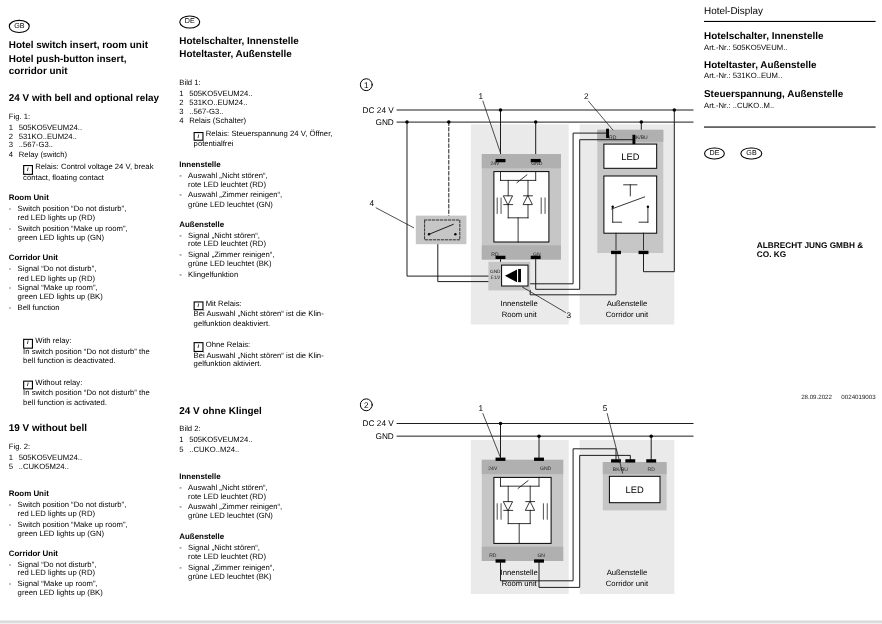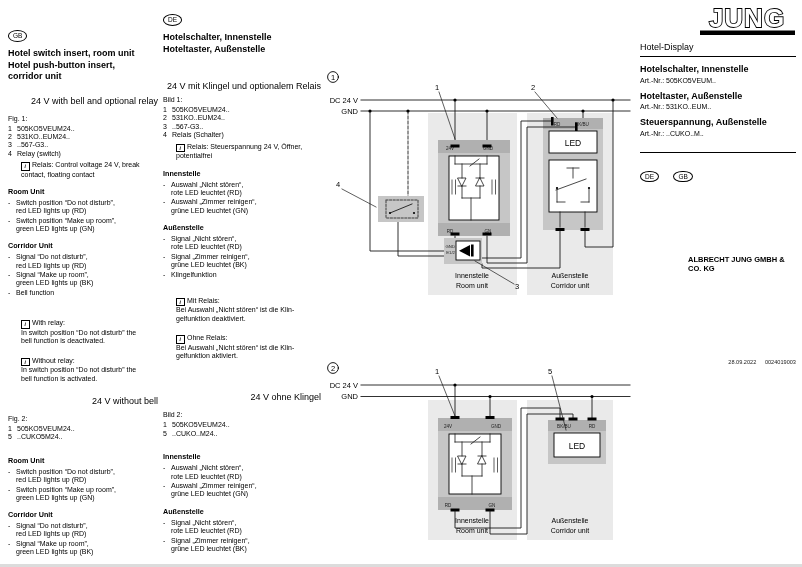--- a/index.html
+++ b/index.html
@@ -3,21 +3,21 @@
 <meta charset="utf-8">
 <style>
   html,body{margin:0;padding:0;background:#fff;}
   .page{position:relative;width:802px;height:567px;background:#ffffff;overflow:hidden;
         font-family:"Liberation Sans",sans-serif;color:#000;}
   .col{position:absolute;}
   .pre{white-space:pre-line;}
   .badge{display:inline-block;border:0.8px solid #000;border-radius:50%;
          padding:1px 4px 1.5px;font-size:6.5px;line-height:7px;}
   .doc-title{font-size:9px;font-weight:bold;line-height:11.5px;margin-top:6px;}
-  .sec{font-size:9px;font-weight:normal;line-height:11px;margin-top:13px;text-align:right;}
+  .sec{font-size:9px;font-weight:bold;line-height:11px;margin-top:13px;}
   .figl{font-size:7px;margin:8px 0 3px;}
   .nrow{display:flex;font-size:7px;line-height:8.4px;}
   .nrow .nn{width:9px;flex:none;}
   .nrow .nt{flex:1;}
   .sub{font-size:7.2px;font-weight:bold;margin:8px 0 3px;}
   .brow{display:flex;font-size:7px;line-height:8.2px;margin-bottom:1.5px;}
   .brow .dash{width:8px;flex:none;}
   .brow .dash::before{content:"-";}
   .brow .bt{flex:1;white-space:pre-line;}
   .note{margin:6px 0 0 13px;font-size:7px;line-height:8.4px;}
@@ -41,21 +41,21 @@
           font-size:5.6px;color:#222;}
   .footer span{margin-left:7px;}
   .bottom-bar{position:absolute;left:0;right:0;bottom:0;height:3px;background:#dcdcdc;}
   svg text{font-family:"Liberation Sans",sans-serif;}
 </style>
 </head>
 <body>
 
 <div class="page">
 
-  <div class="col" style="left:8px;top:24px;width:150px;">
+  <div class="col" style="left:8px;top:12px;width:150px;">
     <span class="badge">GB</span>
     <div class="doc-title pre">Hotel switch insert, room unit
 Hotel push-button insert,
 corridor unit</div>
 
     <div class="sec">24 V with bell and optional relay</div>
     <div class="figl">Fig. 1:</div>
     <div class="nrow">
         <span class="nn">1</span>
         <span class="nt">505KO5VEUM24..</span>
@@ -109,21 +109,21 @@
       <div><span class="ibox">i</span><span>With relay:</span></div>
       <div class="nb">In switch position “Do not disturb” the
 bell function is deactivated.</div>
     </div>
     <div class="note" style="margin-top:11px;">
       <div><span class="ibox">i</span><span>Without relay:</span></div>
       <div class="nb">In switch position “Do not disturb” the
 bell function is activated.</div>
     </div>
 
-    <div class="sec">24 V without bell</div>
+    <div class="sec">19 V without bell</div>
     <div class="figl">Fig. 2:</div>
     <div class="nrow">
         <span class="nn">1</span>
         <span class="nt">505KO5VEUM24..</span>
       </div>
     <div class="nrow">
         <span class="nn">5</span>
         <span class="nt">..CUKO5M24..</span>
       </div>
 
@@ -149,21 +149,20 @@
         <span class="bt">Signal “Make up room”,
 green LED lights up (BK)</span>
       </div>
   </div>
 
   <div class="col" style="left:163px;top:8px;width:158px;">
     <span class="badge">DE</span>
     <div class="doc-title pre">Hotelschalter, Innenstelle
 Hoteltaster, Außenstelle</div>
     <div style="height:13px;"></div>
-    <div class="sec">24 V mit Klingel und optionalem Relais</div>
     <div class="figl" style="margin-top:4px;">Bild 1:</div>
     <div class="nrow">
         <span class="nn">1</span>
         <span class="nt">505KO5VEUM24..</span>
       </div>
     <div class="nrow">
         <span class="nn">2</span>
         <span class="nt">531KO..EUM24..</span>
       </div>
     <div class="nrow">
@@ -432,26 +431,20 @@
       <g font-size="7" text-anchor="middle">
         <text x="472" y="523">Innenstelle</text>
         <text x="472" y="533">Room unit</text>
         <text x="570" y="523">Außenstelle</text>
         <text x="570" y="533">Corridor unit</text>
       </g>
     </g>
   </svg>
 
   <div class="rcol">
-    <div class="jung-wrap">
-      <svg width="97" height="33" viewBox="0 0 97 33">
-        <text x="48" y="23" text-anchor="middle" font-size="26" font-weight="bold" letter-spacing="1" fill="#ffffff" stroke="#000000" stroke-width="1.8" style="paint-order:stroke">JUNG</text>
-        <rect x="1" y="26.5" width="95" height="4.5" fill="#000"></rect>
-      </svg>
-    </div>
     <div class="hd-title">Hotel-Display</div>
     <div class="rule"></div>
 
     <div class="pname">Hotelschalter, Innenstelle</div>
     <div class="part">Art.-Nr.:  505KO5VEUM..</div>
     <div class="pname">Hoteltaster, Außenstelle</div>
     <div class="part">Art.-Nr.:  531KO..EUM..</div>
     <div class="pname">Steuerspannung, Außenstelle</div>
     <div class="part">Art.-Nr.: ..CUKO..M..</div>
 

